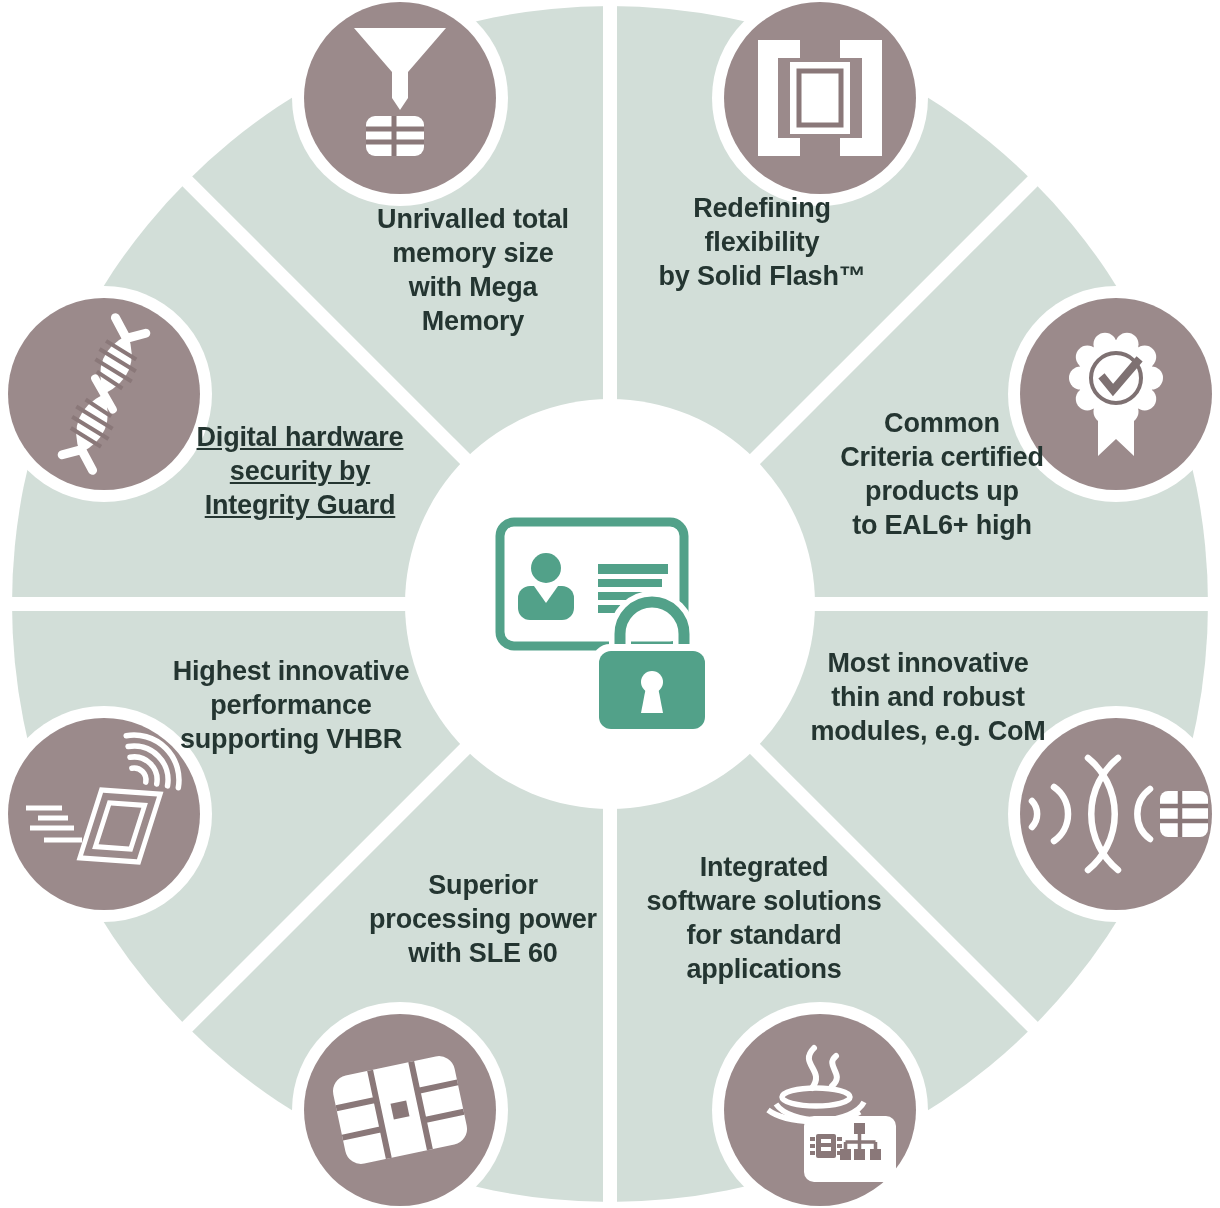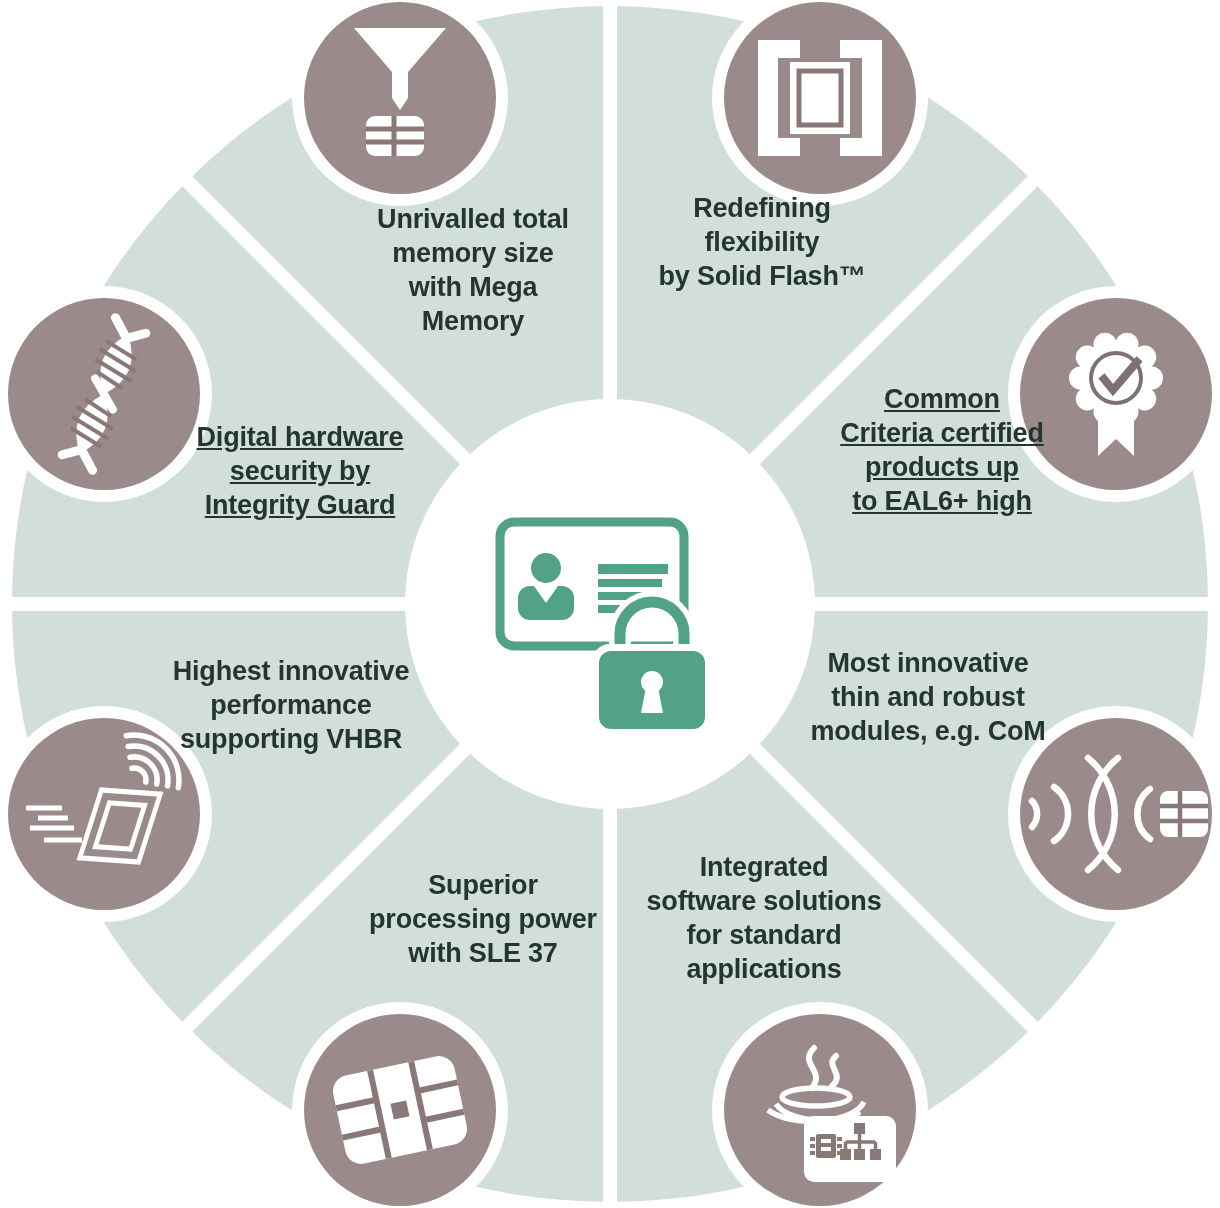--- a/index.html
+++ b/index.html
@@ -194,33 +194,33 @@
     </g>
   </svg>
 
   <div class="seg-label" style="left:473px;top:270px;">Unrivalled total
 memory size
 with Mega
 Memory</div>
   <div class="seg-label" style="left:762px;top:242px;">Redefining
 flexibility
 by Solid Flash™</div>
-  <div class="seg-label" style="left:942px;top:450px;text-decoration:underline;">Common
+  <div class="seg-label" style="left:942px;top:474px;">Common
 Criteria certified
 products up
 to EAL6+ high</div>
   <div class="seg-label" style="left:928px;top:697px;">Most innovative
 thin and robust
 modules, e.g. CoM</div>
   <div class="seg-label" style="left:764px;top:918px;">Integrated
 software solutions
 for standard
 applications</div>
   <div class="seg-label" style="left:483px;top:919px;">Superior
 processing power
-with SLE 37</div>
+with SLE 60</div>
   <div class="seg-label" style="left:291px;top:705px;">Highest innovative
 performance
 supporting VHBR</div>
   <div class="seg-label" style="left:300px;top:471px;text-decoration:underline;">Digital hardware
 security by
 Integrity Guard</div>
 </div>
 
 </body></html>

